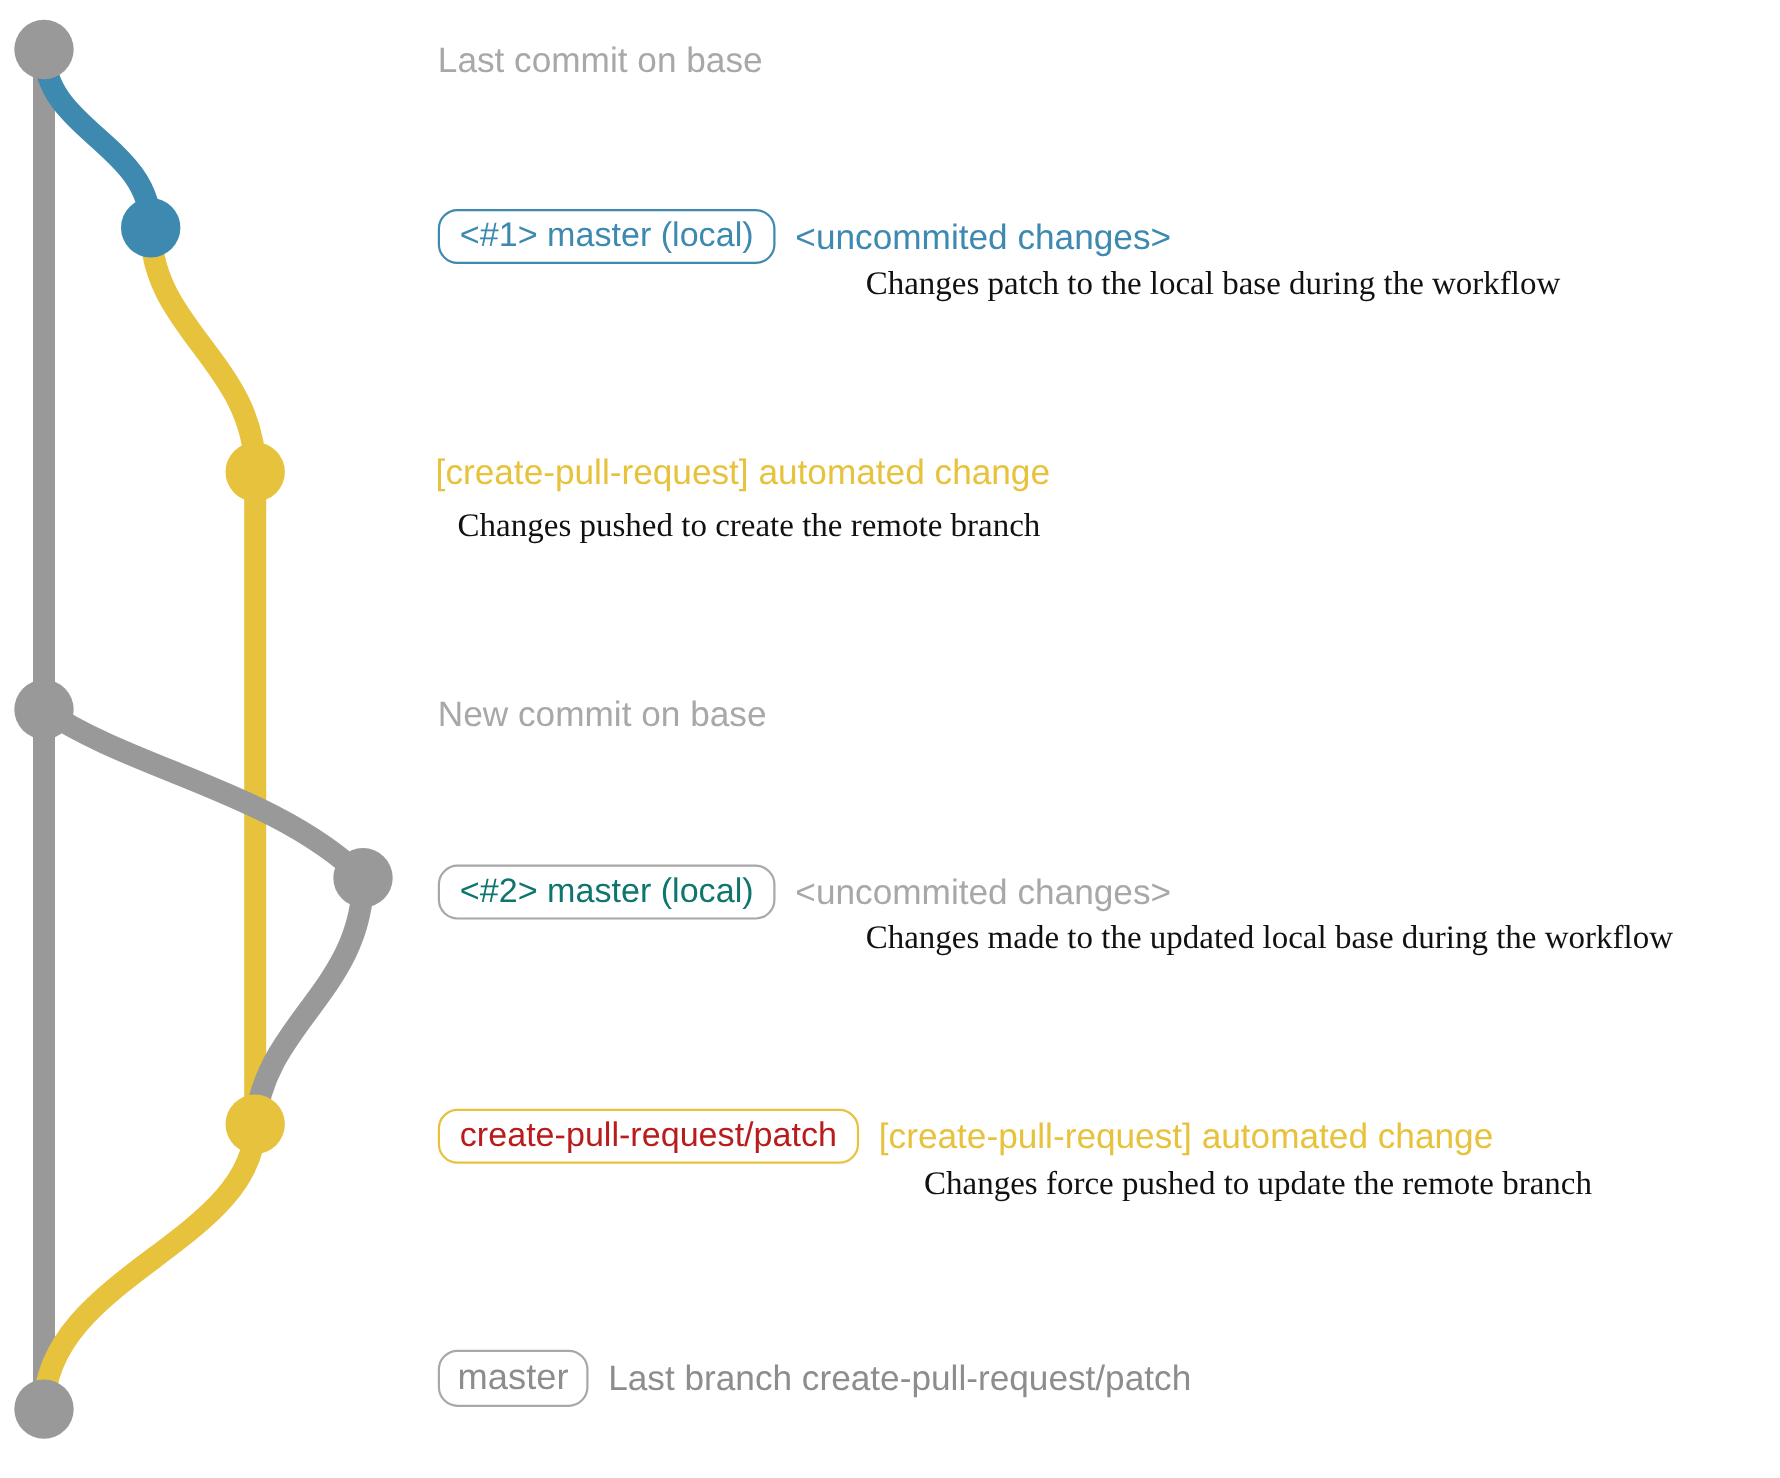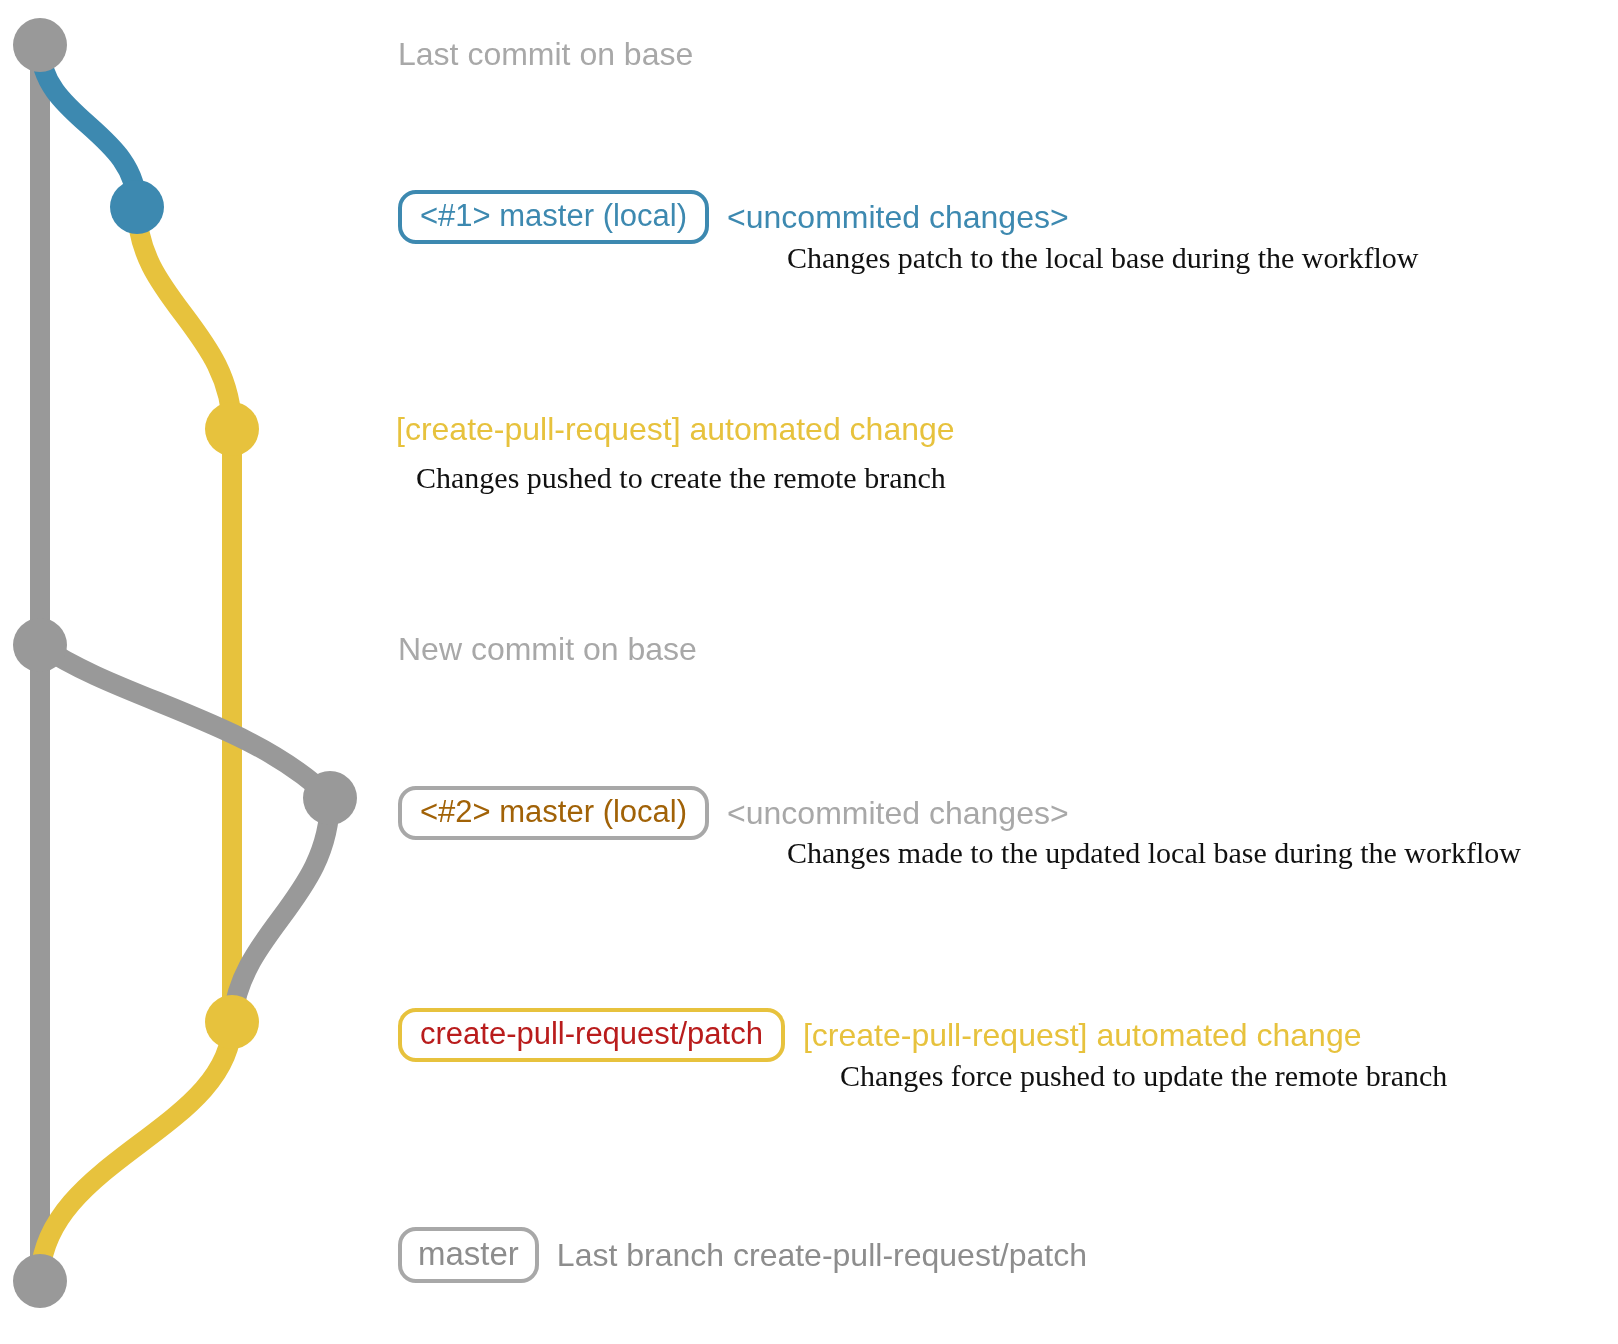--- a/index.html
+++ b/index.html
@@ -28,31 +28,31 @@
     height: 1344px;
   }
   
   .row {
     position: absolute;
     display: flex;
     align-items: center;
     white-space: nowrap;
   }
   .pill {
-    border: 4px solid #14b8a6;
+    border: 2px solid #14b8a6;
     border-radius: 18px;
     padding: 6px 18px 9px 18px;
     font-size: 31px;
     line-height: 1;
     color: #999999;
     background: #ffffff;
     display: inline-block;
   }
   .pill.blue  { border-color: #3d89b0; color: #3d89b0; }
-  .pill.gray  { border-color: #a8a8a8; color: #a16207; }
+  .pill.gray  { border-color: #a8a8a8; color: #0f766e; }
   .pill.yellow{ border-color: #e7c23d; color: #b91c1c; }
   .pill.small {
     font-size: 33px;
     padding: 6px 16px 9px 16px;
     border-color: #a8a8a8;
     color: #8d8d8d;
   }
   .headline {
     font-size: 32px;
     line-height: 1;

